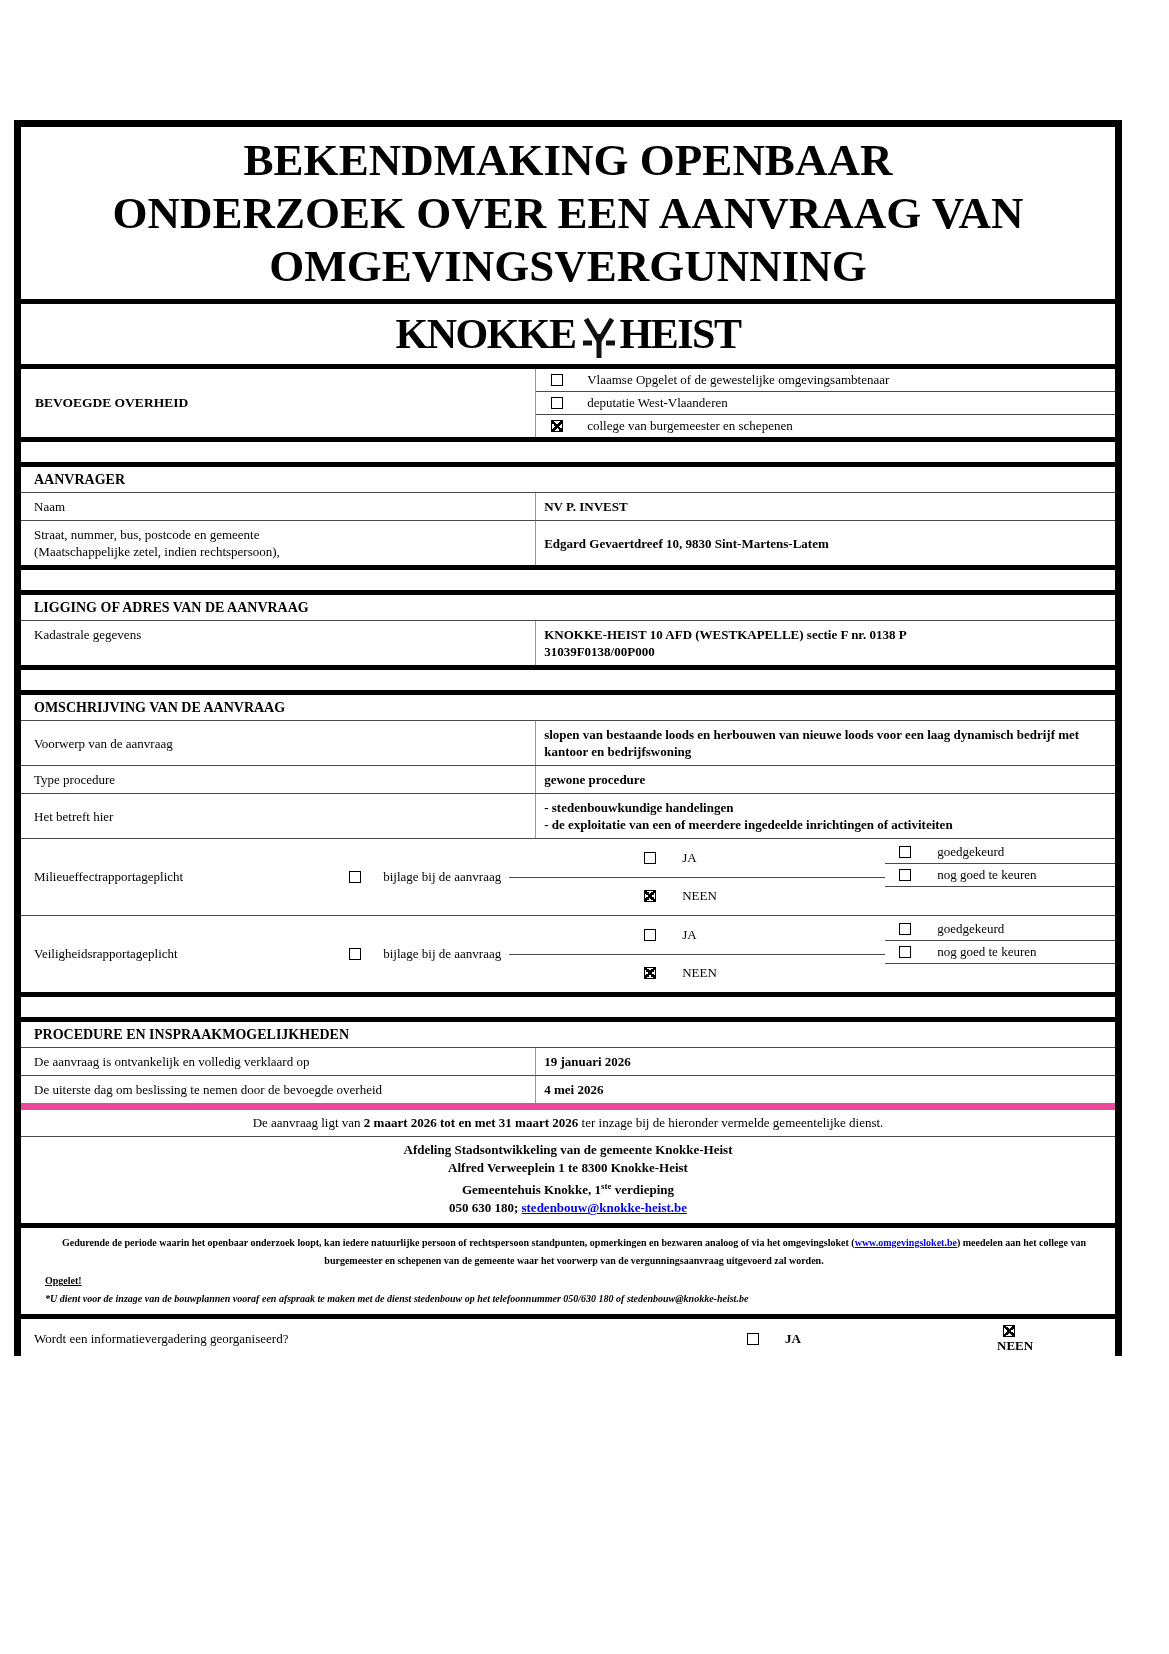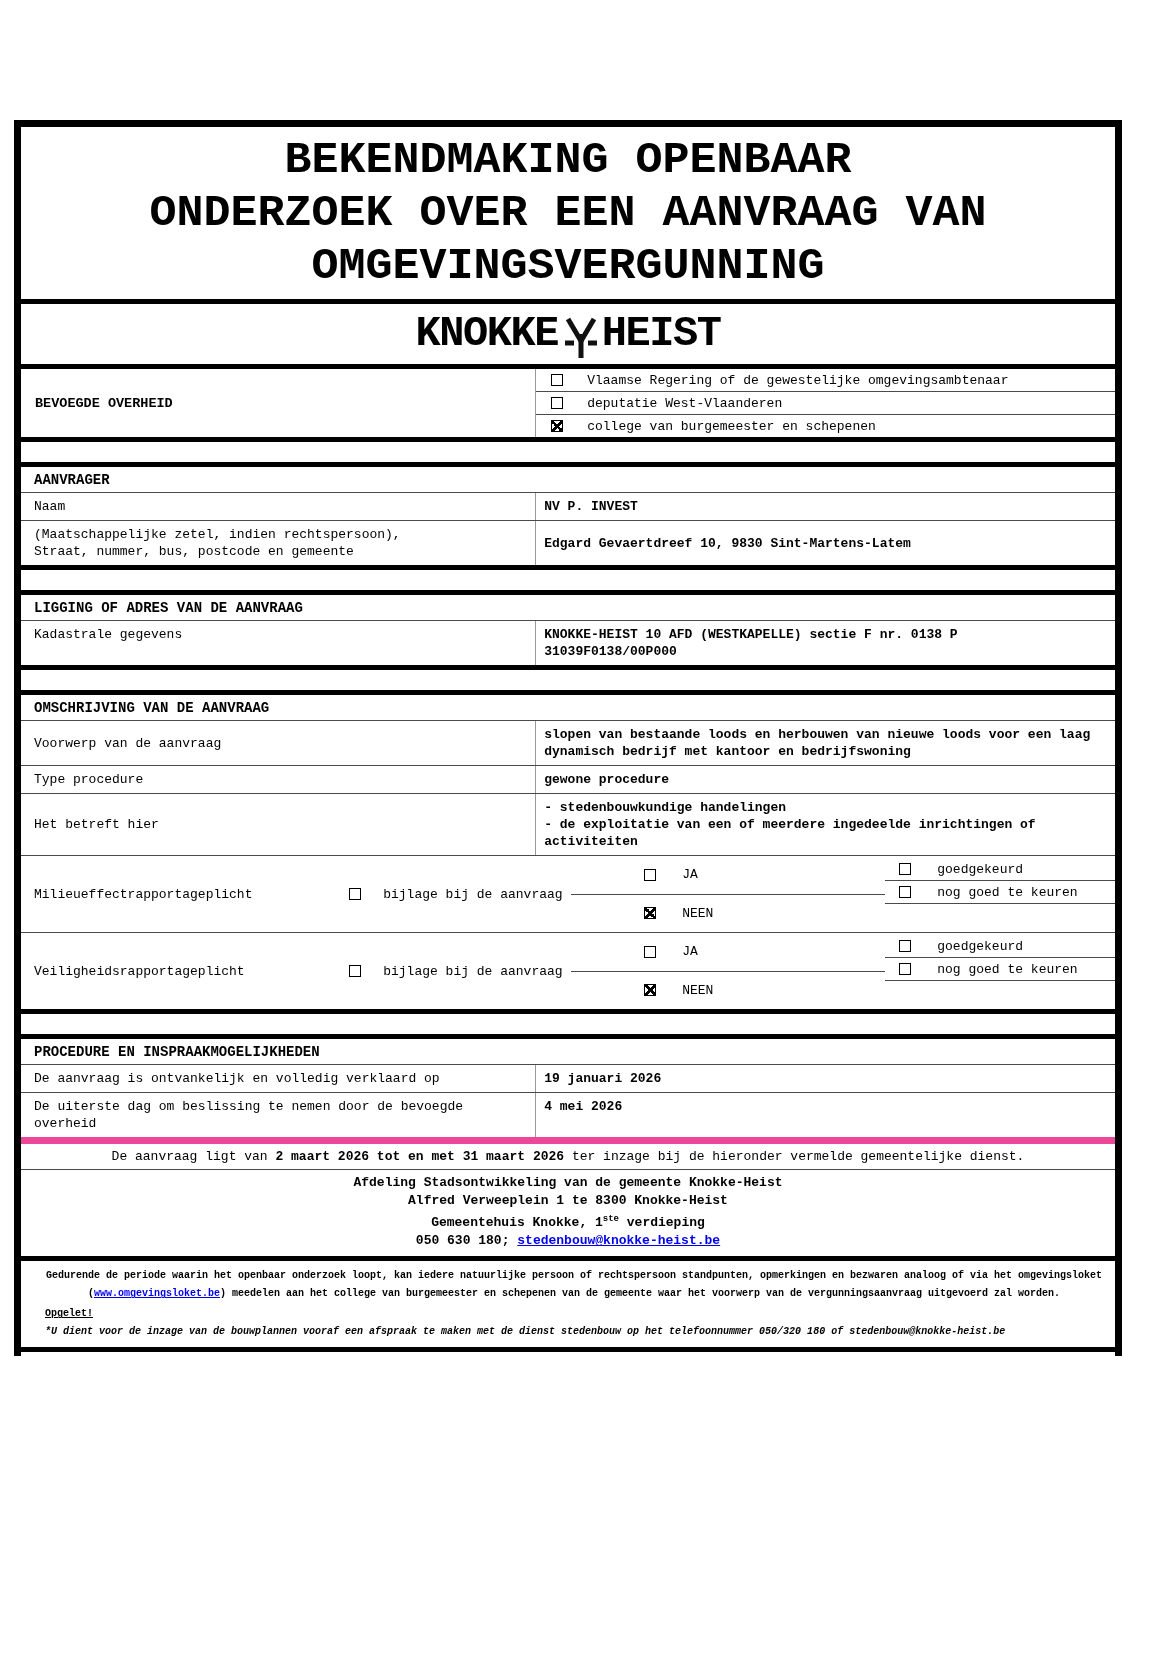--- a/index.html
+++ b/index.html
@@ -1,17 +1,17 @@
 <!DOCTYPE html>
 <html><head>
 <meta charset="utf-8">
 <style>
   html,body{margin:0;padding:0;background:#fff;}
   .page{width:1169px;height:1356px;position:relative;background:#fff;
-        font-family:Liberation Mono, monospace;color:#000;}
+        font-family:Liberation Serif, serif;color:#000;}
   .doc{position:absolute;left:14px;top:120px;width:1108px;height:1388px;
        border:7px solid #000;box-sizing:border-box;display:flex;flex-direction:column;background:#fff;}
   .rule{height:5px;background:#000;flex:none;}
   .spacer{height:20px;flex:none;background:#fff;}
 
   
   .title-block{flex:none;text-align:center;padding:7px 0 6px 0;}
   .title-line{font-size:45px;font-weight:bold;line-height:53px;letter-spacing:0px;}
   .logo-block{flex:none;display:flex;align-items:center;justify-content:center;height:60px;}
   .logo-txt{font-size:42px;font-weight:bold;letter-spacing:-1.5px;}
@@ -102,21 +102,21 @@
       </svg>
       <span class="logo-txt">HEIST</span>
     </div>
     <div class="rule"></div>
 
     <section class="bevoegde">
       <div class="bev-label">BEVOEGDE OVERHEID</div>
       <div class="bev-options">
         <div class="bev-opt">
           <span class="cb"></span>
-          <span>Vlaamse Regering of de gewestelijke omgevingsambtenaar</span>
+          <span>Vlaamse Opgelet of de gewestelijke omgevingsambtenaar</span>
         </div>
         <div class="bev-opt">
           <span class="cb"></span>
           <span>deputatie West-Vlaanderen</span>
         </div>
         <div class="bev-opt">
           <span class="cb checked"></span>
           <span>college van burgemeester en schepenen</span>
         </div>
       </div>
@@ -126,22 +126,22 @@
     <div class="rule"></div>
 
     <section>
       <div class="sec-header">AANVRAGER</div>
       <div class="row">
         <div class="lbl">Naam</div>
         <div class="val">NV P. INVEST</div>
       </div>
       <div class="row">
         <div class="lbl">
+          <div>Straat, nummer, bus, postcode en gemeente</div>
           <div>(Maatschappelijke zetel, indien rechtspersoon),</div>
-          <div>Straat, nummer, bus, postcode en gemeente</div>
         </div>
         <div class="val" style="display:flex;align-items:center;">Edgard Gevaertdreef 10, 9830 Sint-Martens-Latem</div>
       </div>
     </section>
     <div class="rule"></div>
     <div class="spacer"></div>
     <div class="rule"></div>
 
     <section>
       <div class="sec-header">LIGGING OF ADRES VAN DE AANVRAAG</div>
@@ -257,21 +257,21 @@
         <div><span>050 630 180; </span><a class="doclink">stedenbouw@knokke-heist.be</a></div>
       </div>
     </section>
     <div class="rule"></div>
 
     <div class="inspraak">
       <div class="para">
         <span>Gedurende de periode waarin het openbaar onderzoek loopt, kan iedere natuurlijke persoon of rechtspersoon standpunten, opmerkingen en bezwaren analoog of via het omgevingsloket (</span><a class="doclink">www.omgevingsloket.be</a><span>) meedelen aan het college van burgemeester en schepenen van de gemeente waar het voorwerp van de vergunningsaanvraag uitgevoerd zal worden.</span>
       </div>
       <div class="opgelet">Opgelet!</div>
-      <div class="note">*U dient voor de inzage van de bouwplannen vooraf een afspraak te maken met de dienst stedenbouw op het telefoonnummer 050/320 180 of stedenbouw@knokke-heist.be</div>
+      <div class="note">*U dient voor de inzage van de bouwplannen vooraf een afspraak te maken met de dienst stedenbouw op het telefoonnummer 050/630 180 of stedenbouw@knokke-heist.be</div>
     </div>
     <div class="rule"></div>
 
     <section>
       <div class="wordt-row">
         <div class="wordt-q">Wordt een informatievergadering georganiseerd?</div>
         <div class="wordt-ja">
           <span class="cb"></span>
           <span>JA</span>
         </div>

